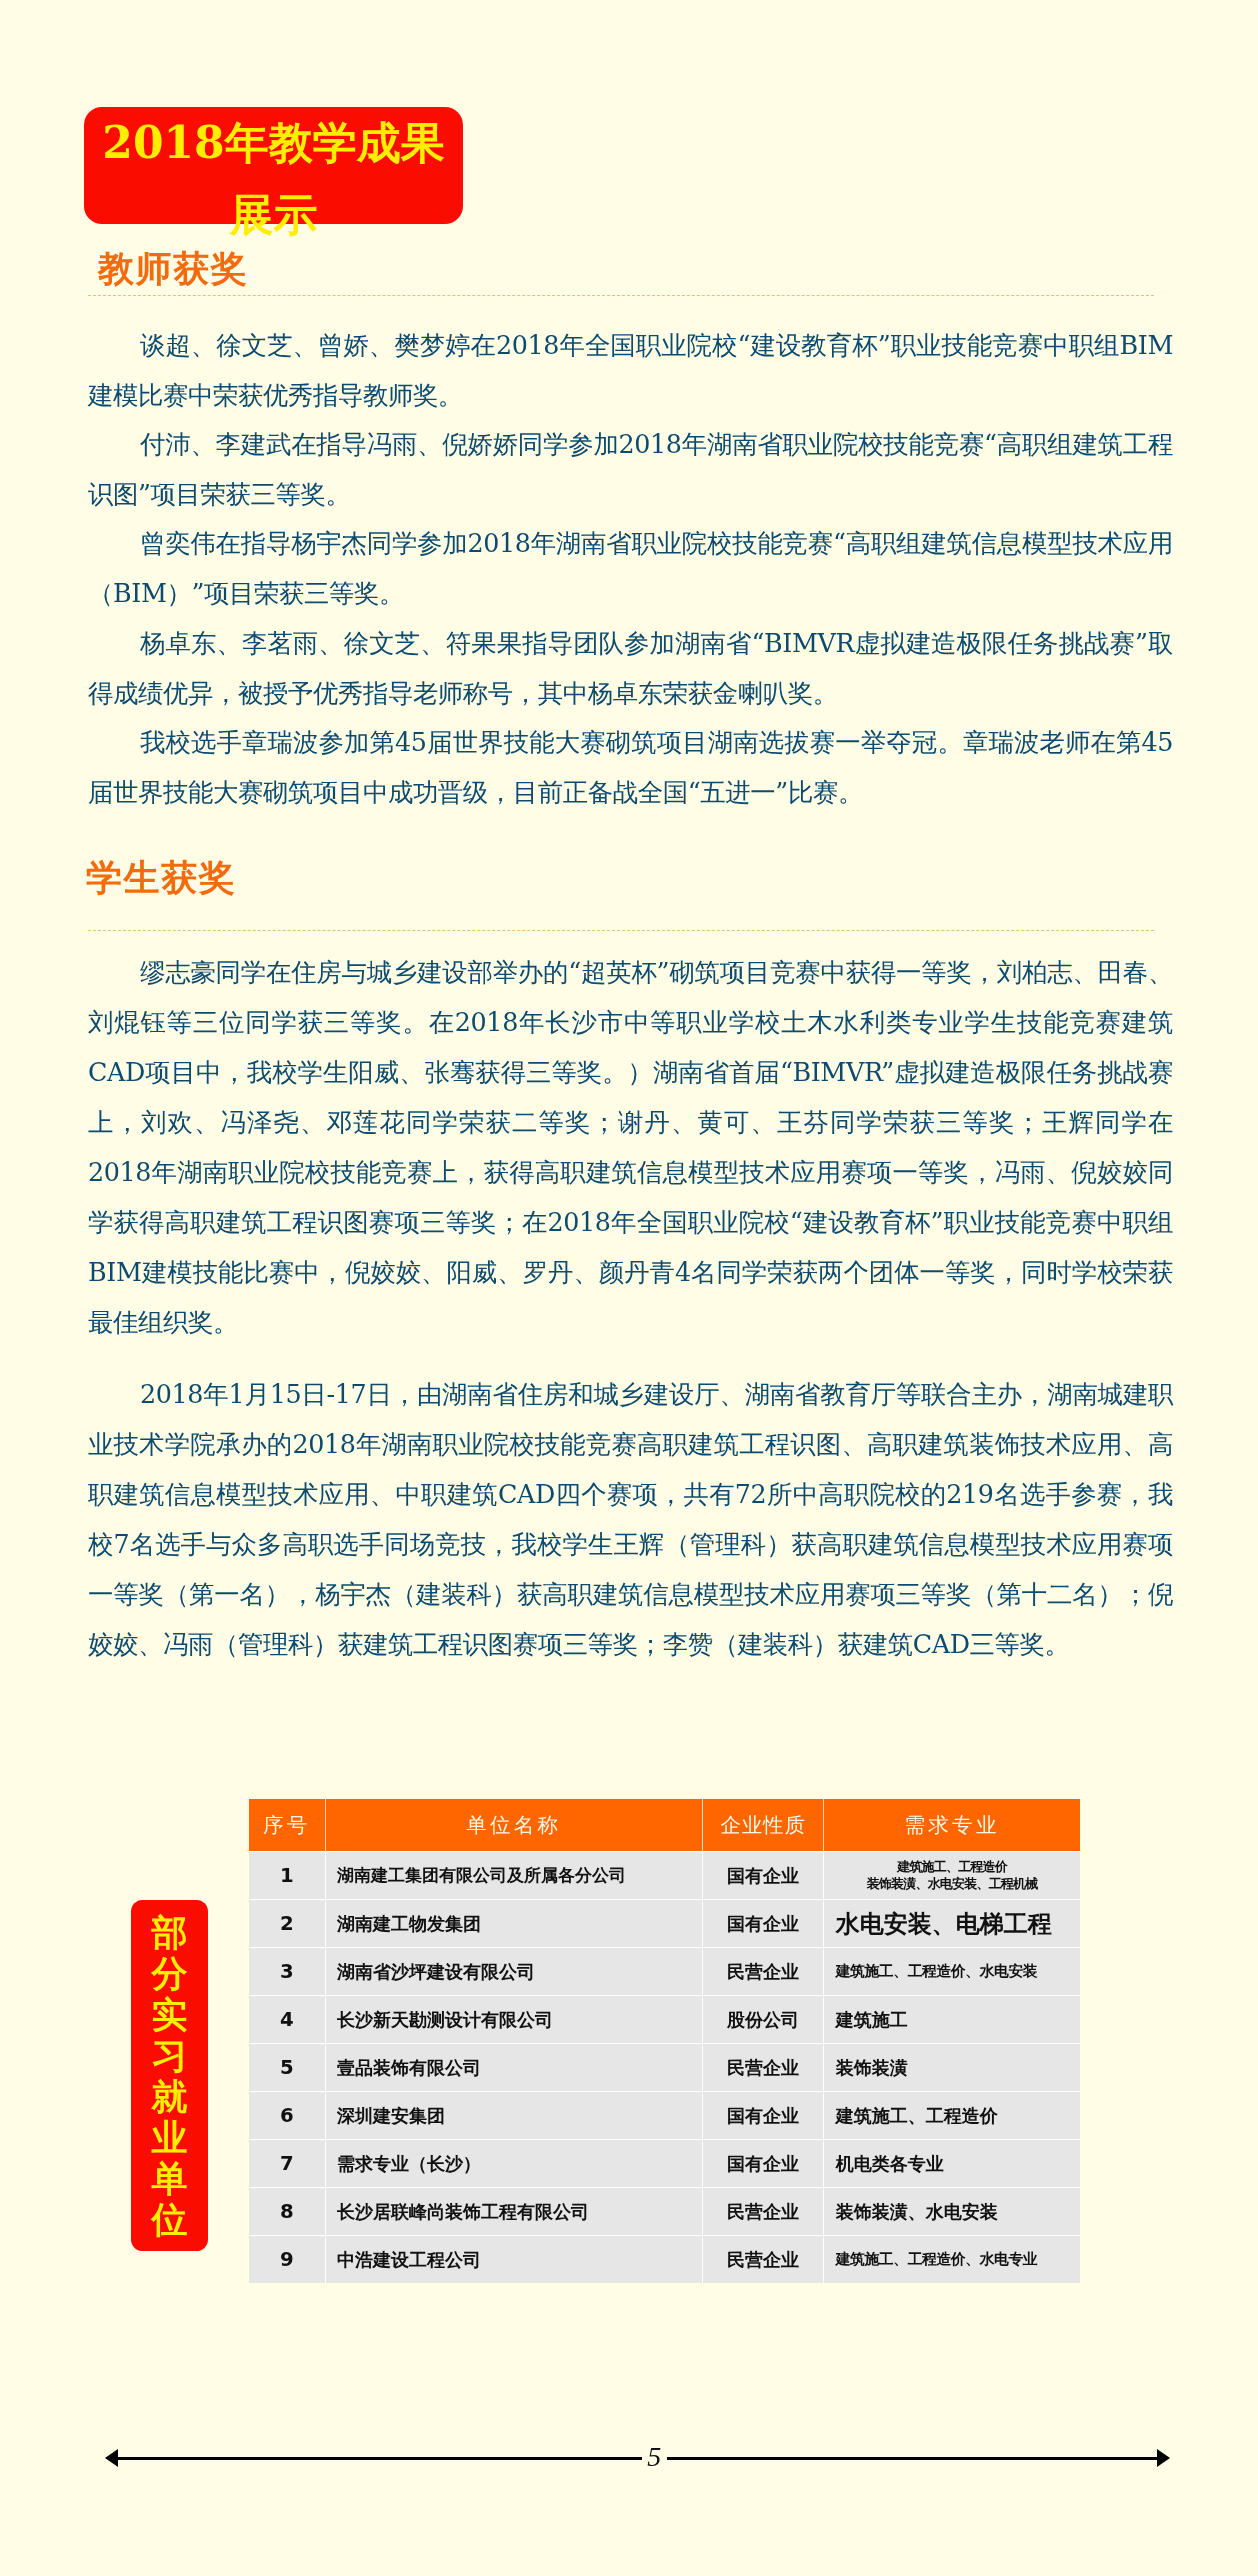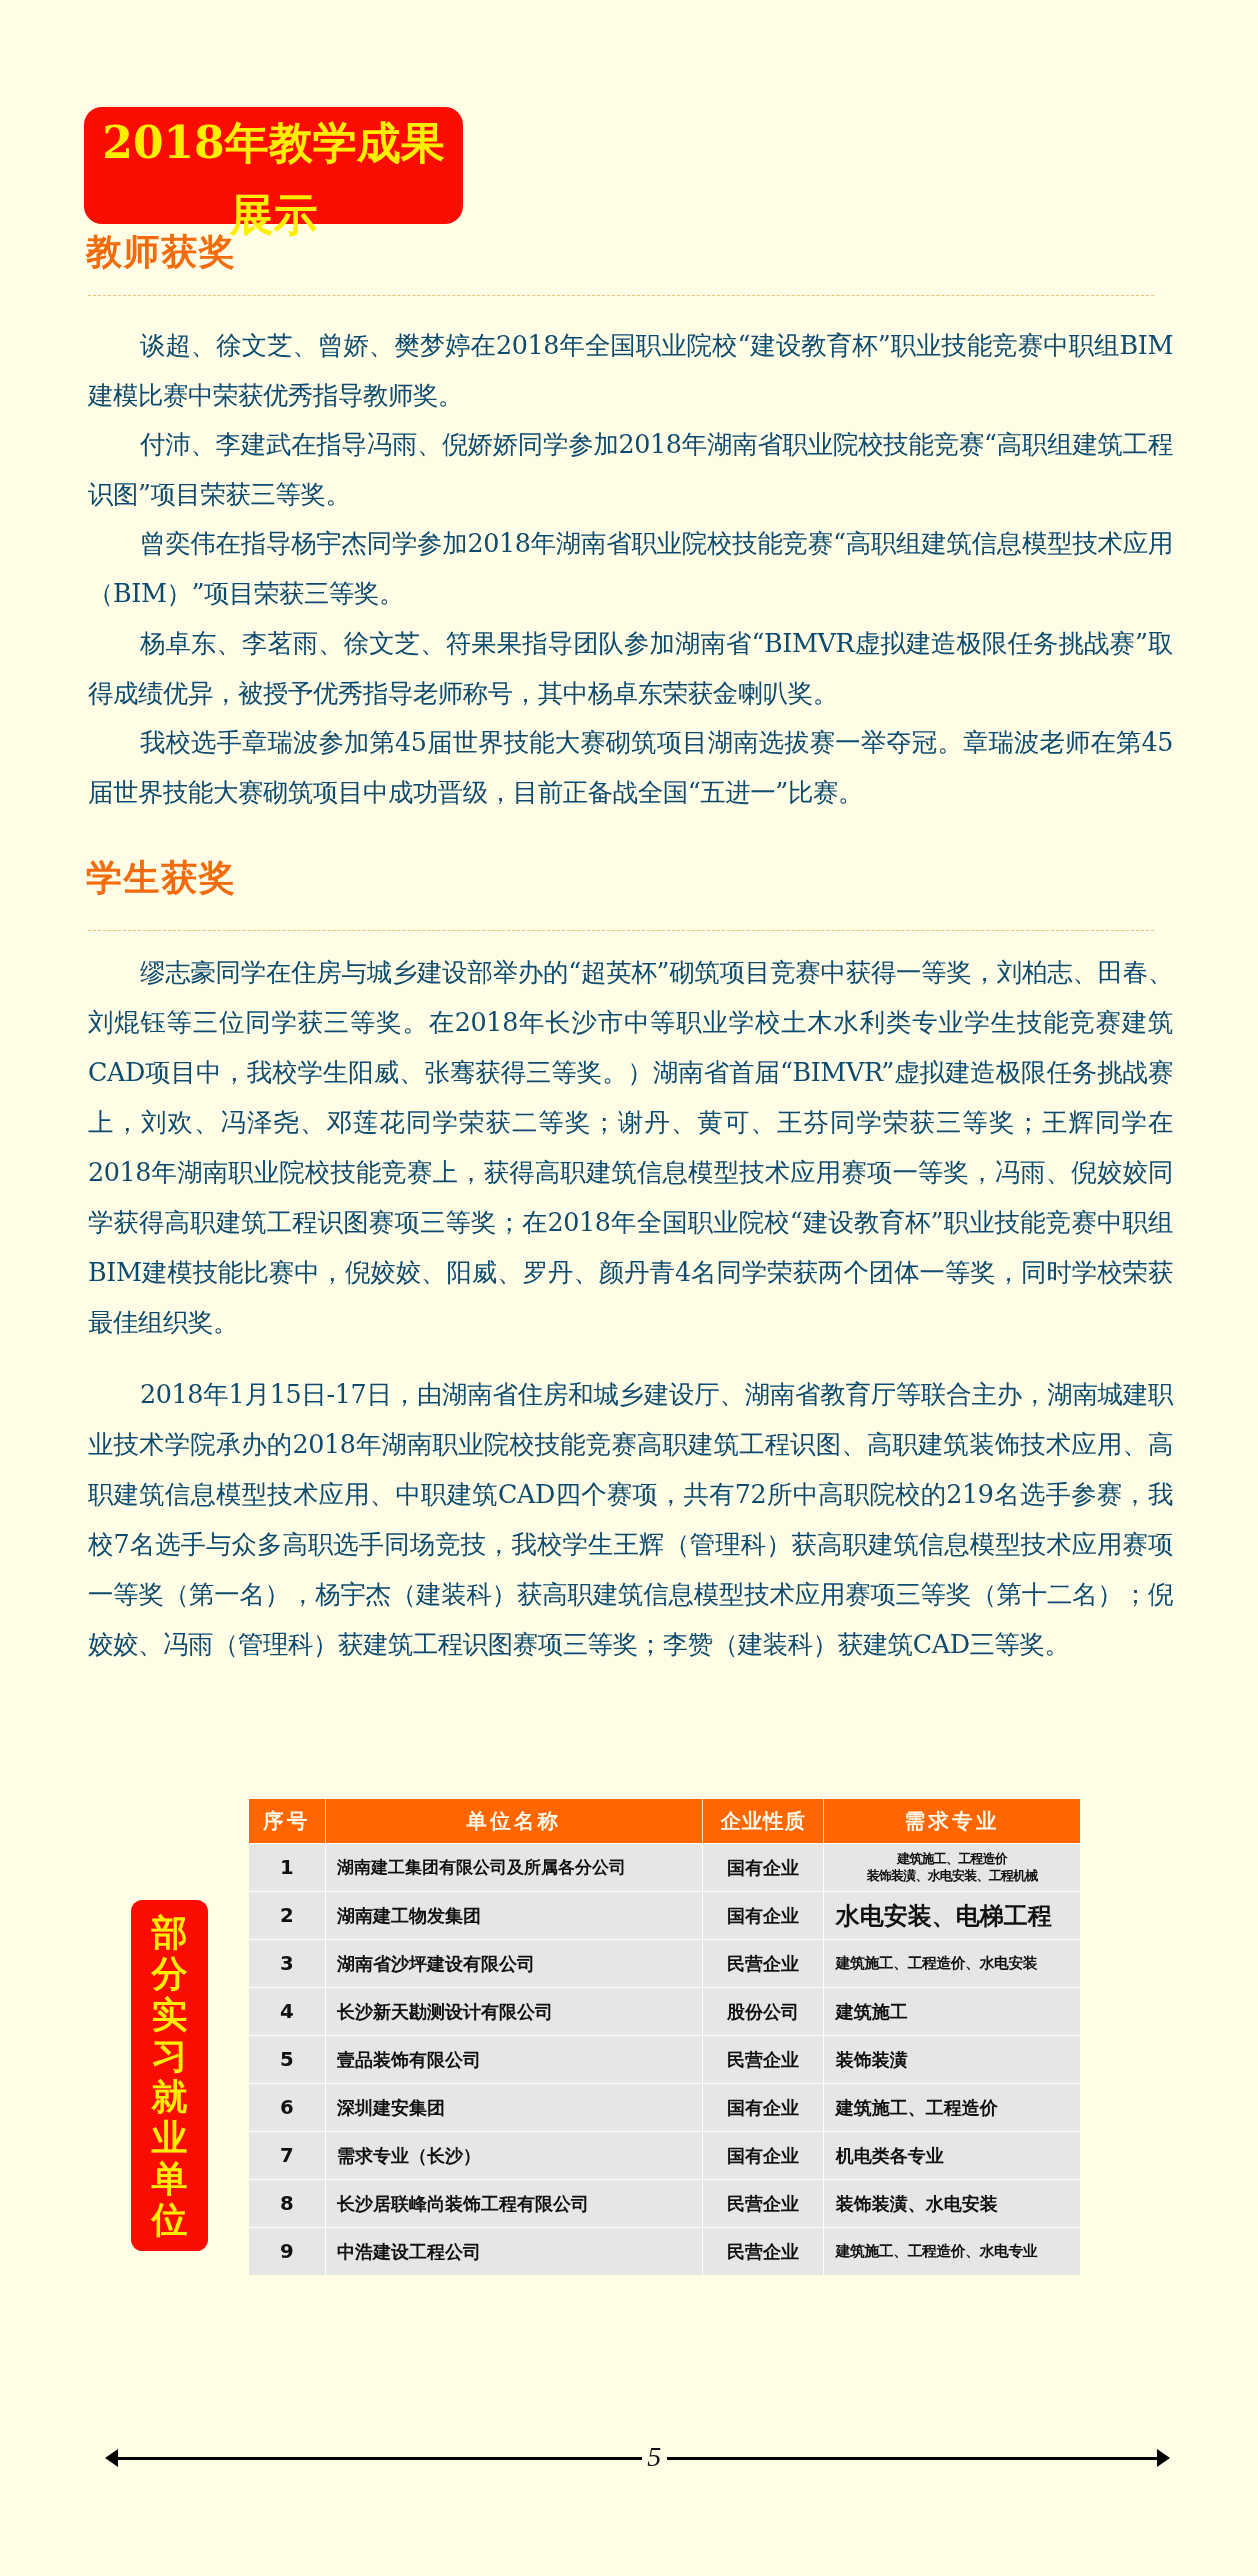--- a/index.html
+++ b/index.html
@@ -39,22 +39,22 @@
     display:flex; flex-direction:column; align-items:center; justify-content:center;
     font-family:"DejaVu Serif","Liberation Serif",serif; line-height:41px;
   }
   .vert-label span { display:block; }
   table.units {
     position:absolute; left:249px; top:1799px; width:831px;
     border-collapse:collapse; table-layout:fixed;
     font-family:"DejaVu Sans","Liberation Sans",sans-serif;
   }
   table.units th {
-    background:#ff6600; color:#fff8e8; height:44px; font-size:20.5px;
-    font-weight:bold; letter-spacing:3.3px; border-right:1.6px solid #ffd9b8;
+    background:#ff6600; color:#fff8e8; height:52px; font-size:20.5px;
+    font-weight:normal; letter-spacing:3.3px; border-right:1.6px solid #ffd9b8;
     padding:0;
   }
   table.units th:last-child { border-right:none; }
   table.units td {
     background:#e6e6e6; height:47px; font-size:18px; font-weight:bold;
     border-top:1.6px solid #ffffff; border-right:1.6px solid #ffffff;
     padding:0 0 0 11.5px; color:#111; white-space:nowrap;
   }
   table.units td:last-child { border-right:none; }
   table.units td.num { text-align:center; padding:0; font-size:19.7px; }
@@ -82,21 +82,21 @@
     font-size:28px; font-style:italic; font-family:"Liberation Serif","DejaVu Serif",serif;
   }
 </style>
 </head>
 <body>
 
 <div class="title-box">
   <span>2018年教学成果展示</span>
 </div>
 
-<div class="section-heading" style="top:231px;">教师获奖</div>
+<div class="section-heading" style="top:248px;margin-left:12px;">教师获奖</div>
 <div class="dash-line" style="top:295px;"></div>
 
 <div class="para" style="top:320px;">谈超、徐文芝、曾娇、樊梦婷在2018年全国职业院校“建设教育杯”职业技能竞赛中职组BIM建模比赛中荣获优秀指导教师奖。</div>
 <div class="para" style="top:419px;">付沛、李建武在指导冯雨、倪娇娇同学参加2018年湖南省职业院校技能竞赛“高职组建筑工程识图”项目荣获三等奖。</div>
 <div class="para" style="top:518px;">曾奕伟在指导杨宇杰同学参加2018年湖南省职业院校技能竞赛“高职组建筑信息模型技术应用（BIM）”项目荣获三等奖。</div>
 <div class="para" style="top:618px;">杨卓东、李茗雨、徐文芝、符果果指导团队参加湖南省“BIMVR虚拟建造极限任务挑战赛”取得成绩优异，被授予优秀指导老师称号，其中杨卓东荣获金喇叭奖。</div>
 <div class="para" style="top:717px;">我校选手章瑞波参加第45届世界技能大赛砌筑项目湖南选拔赛一举夺冠。章瑞波老师在第45届世界技能大赛砌筑项目中成功晋级，目前正备战全国“五进一”比赛。</div>
 
 <div class="section-heading" style="top:857px;">学生获奖</div>
 <div class="dash-line" style="top:930px;"></div>

